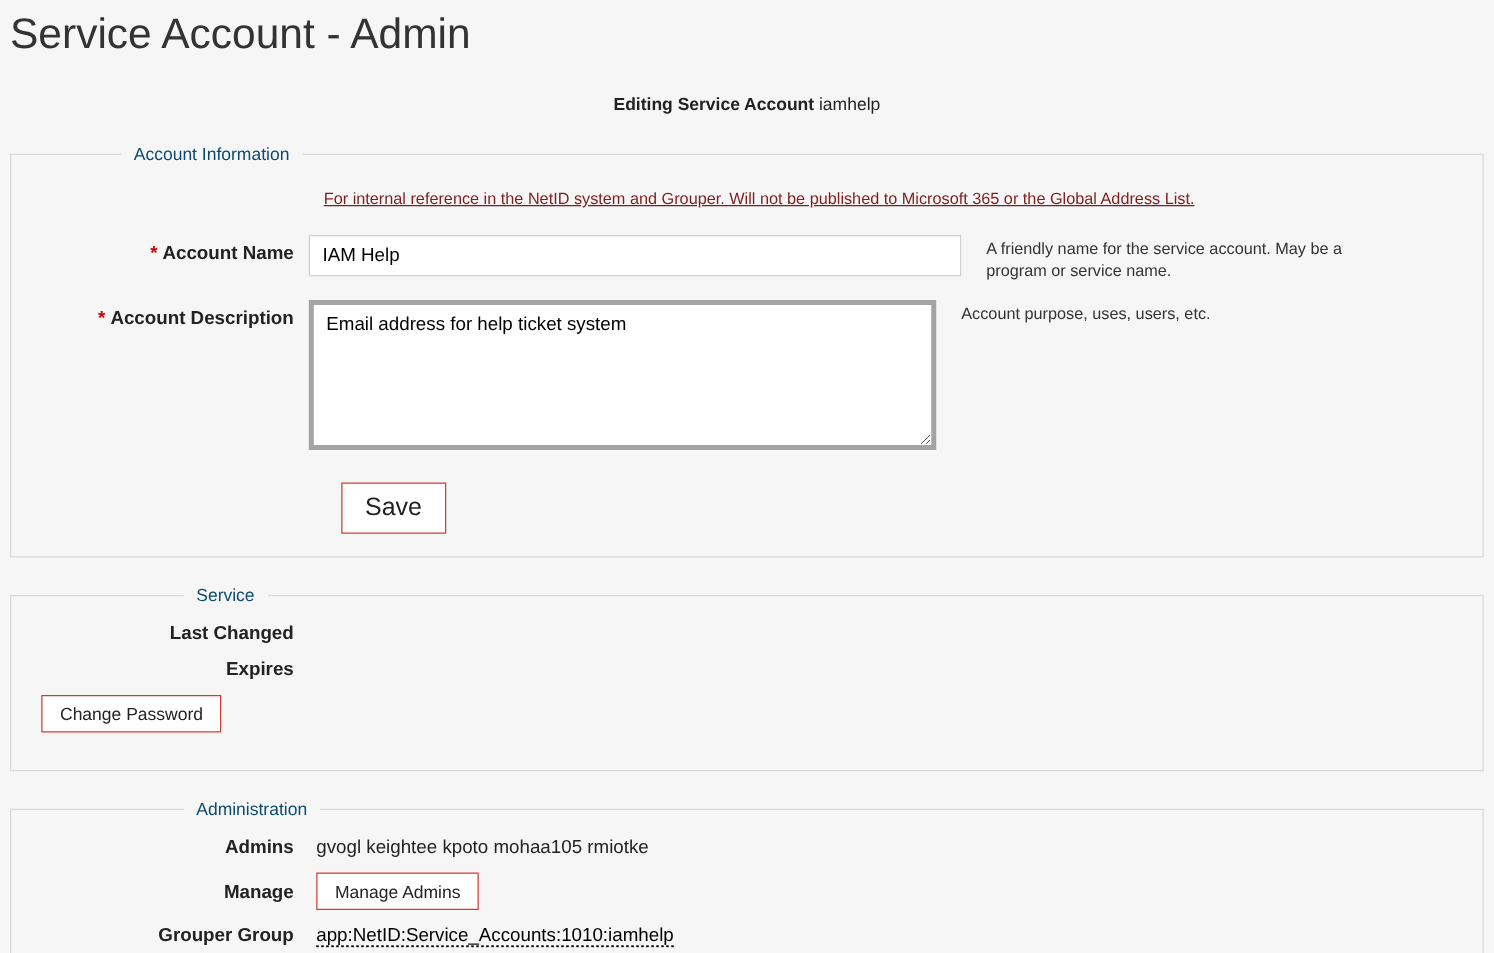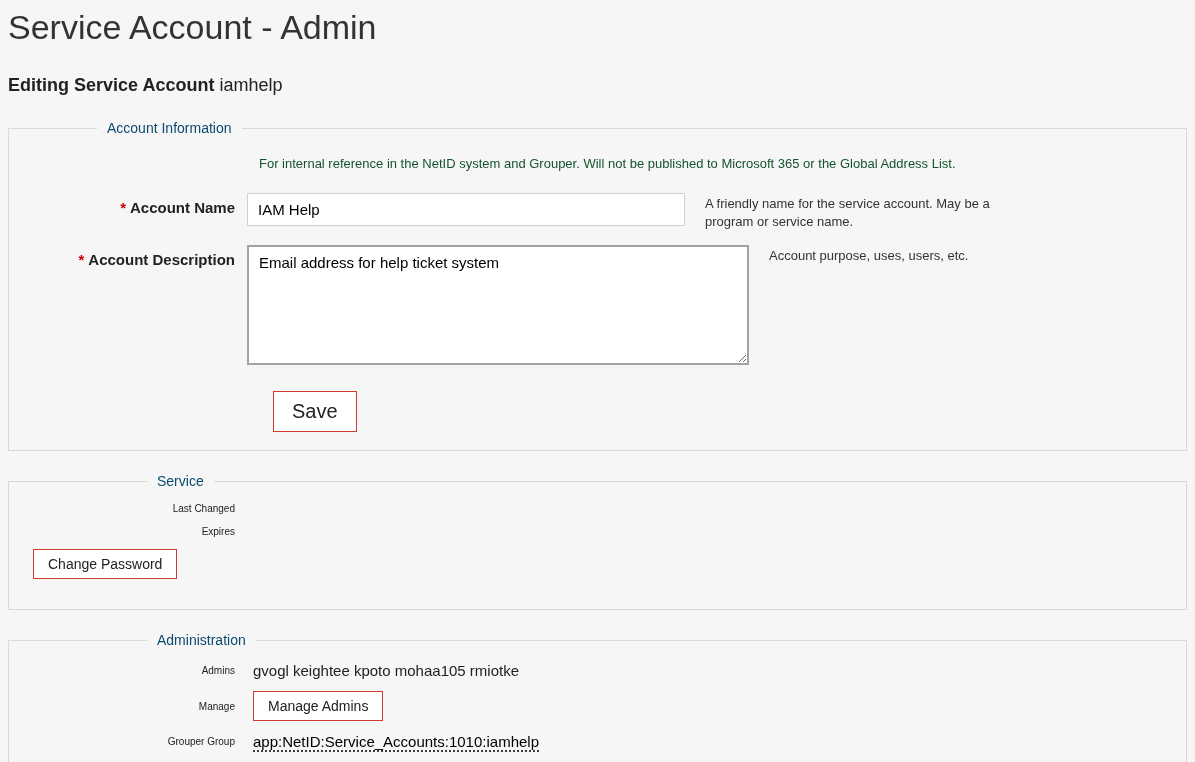--- a/index.html
+++ b/index.html
@@ -15,22 +15,23 @@
       font-size: 14px;
     }
     h1 {
       font-size: 34px;
       font-weight: 300;
       color: #333;
       margin-bottom: 28px;
       margin-top: 0;
     }
     .subheader {
-      font-size: 18px;
+      font-size: 14px;
       margin-bottom: 24px;
+      text-align: center;
     }
     .subheader .bold {
       font-weight: 700;
     }
     .subheader .normal {
       font-weight: 400;
     }
     fieldset {
       border: 1px solid #d9d9d9;
       background: transparent;
@@ -40,24 +41,25 @@
     }
     legend {
       background: #f6f6f6;
       padding: 0 10px;
       font-size: 14px;
       color: #0c4a6e;
       margin-left: 70px;
     }
     .desc-text {
       font-size: 13px;
-      color: #14532d;
+      color: #7f1d1d;
       margin-left: 232px;
       margin-bottom: 22px;
       margin-top: 6px;
+      text-decoration: underline;
     }
     .form-row {
       display: flex;
       align-items: flex-start;
       margin-bottom: 14px;
     }
     .form-label {
       width: 220px;
       text-align: right;
       font-weight: 700;
@@ -69,33 +71,33 @@
     .required {
       color: #cc0000;
       margin-right: 4px;
     }
     .form-control-wrap {
       display: flex;
       align-items: flex-start;
       flex: 1;
     }
     input[type="text"] {
-      width: 438px;
+      width: 522px;
       padding: 7px 10px;
       font-size: 15px;
       border: 1px solid #d0d0d0;
       background: #fff;
       font-family: inherit;
     }
     textarea {
       width: 502px;
       height: 120px;
       padding: 7px 10px;
       font-size: 15px;
-      border: 2px solid #a3a3a3;
+      border: 4px solid #a3a3a3;
       background: #fff;
       font-family: inherit;
       resize: both;
     }
     .help-text {
       font-size: 13px;
       color: #333;
       margin-left: 20px;
       max-width: 300px;
       line-height: 1.4;
@@ -117,23 +119,23 @@
       margin-top: 12px;
     }
     .info-row {
       display: flex;
       align-items: center;
       margin-bottom: 12px;
     }
     .info-label {
       width: 220px;
       text-align: right;
-      font-weight: 400;
+      font-weight: 700;
       padding-right: 12px;
-      font-size: 10px;
+      font-size: 15px;
       flex-shrink: 0;
     }
     .info-value {
       font-size: 15px;
       padding-left: 6px;
     }
     .info-value.link {
       color: #000000;
       text-decoration: underline dotted;
       text-underline-offset: 3px;

